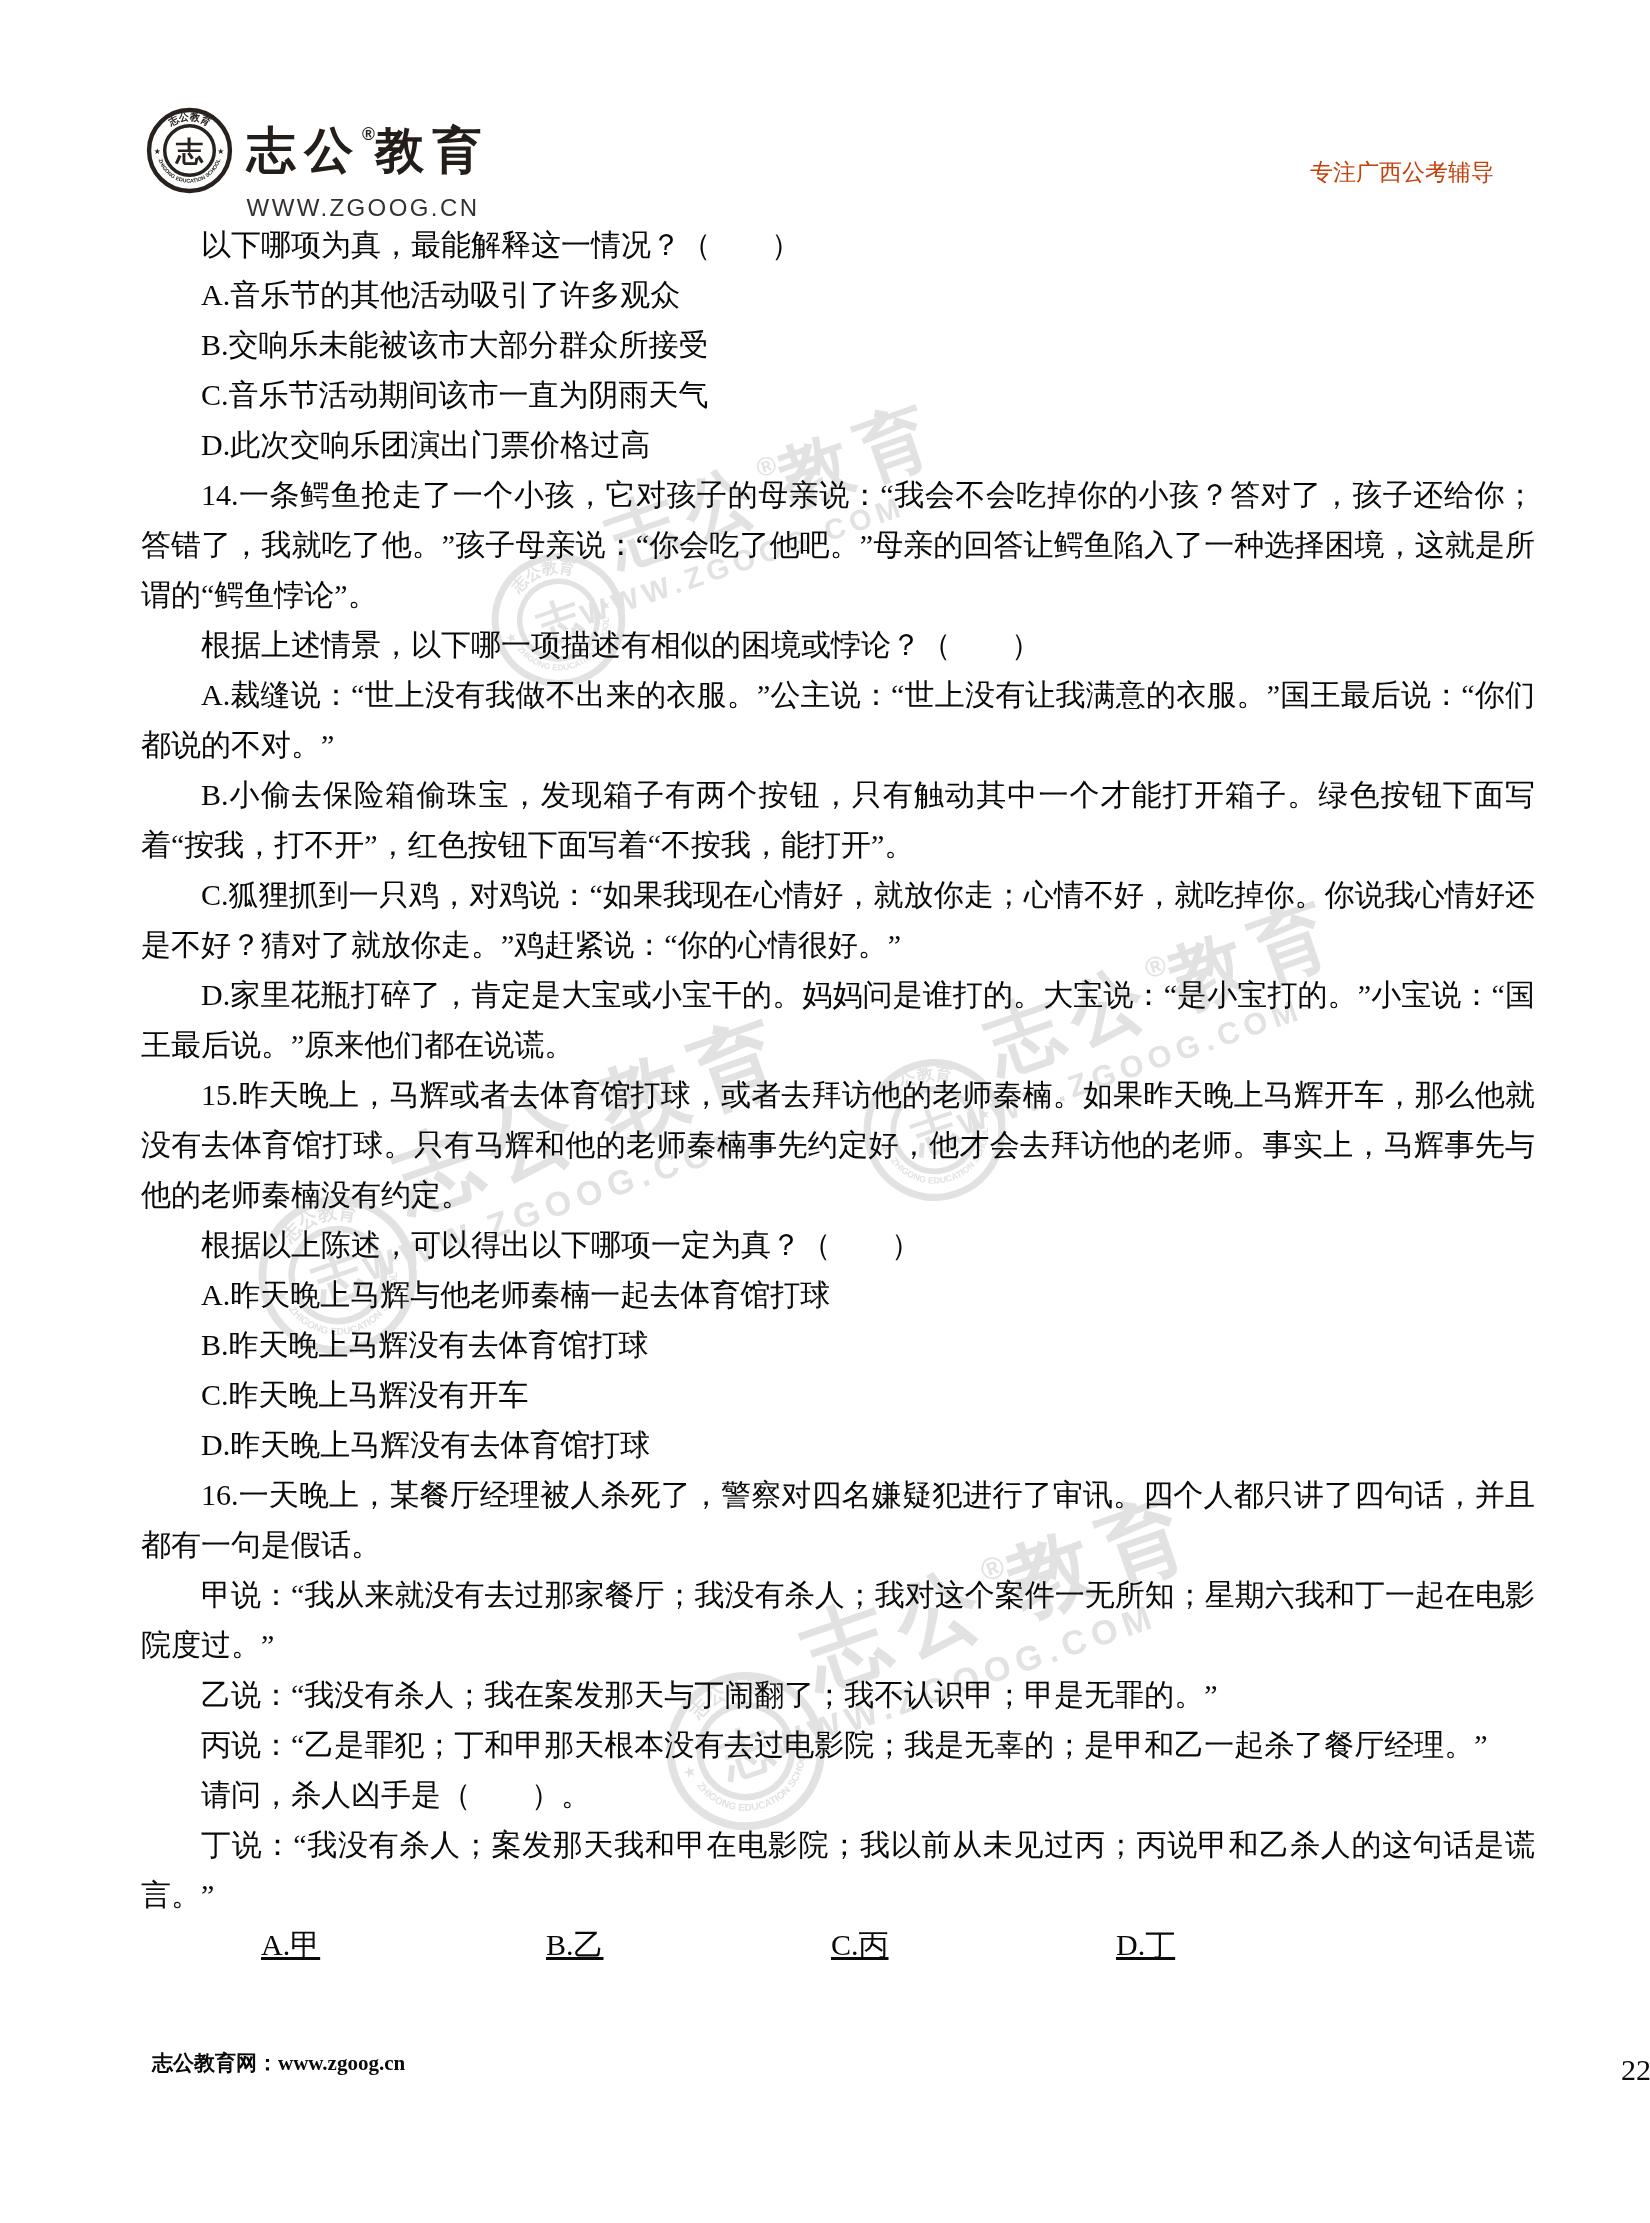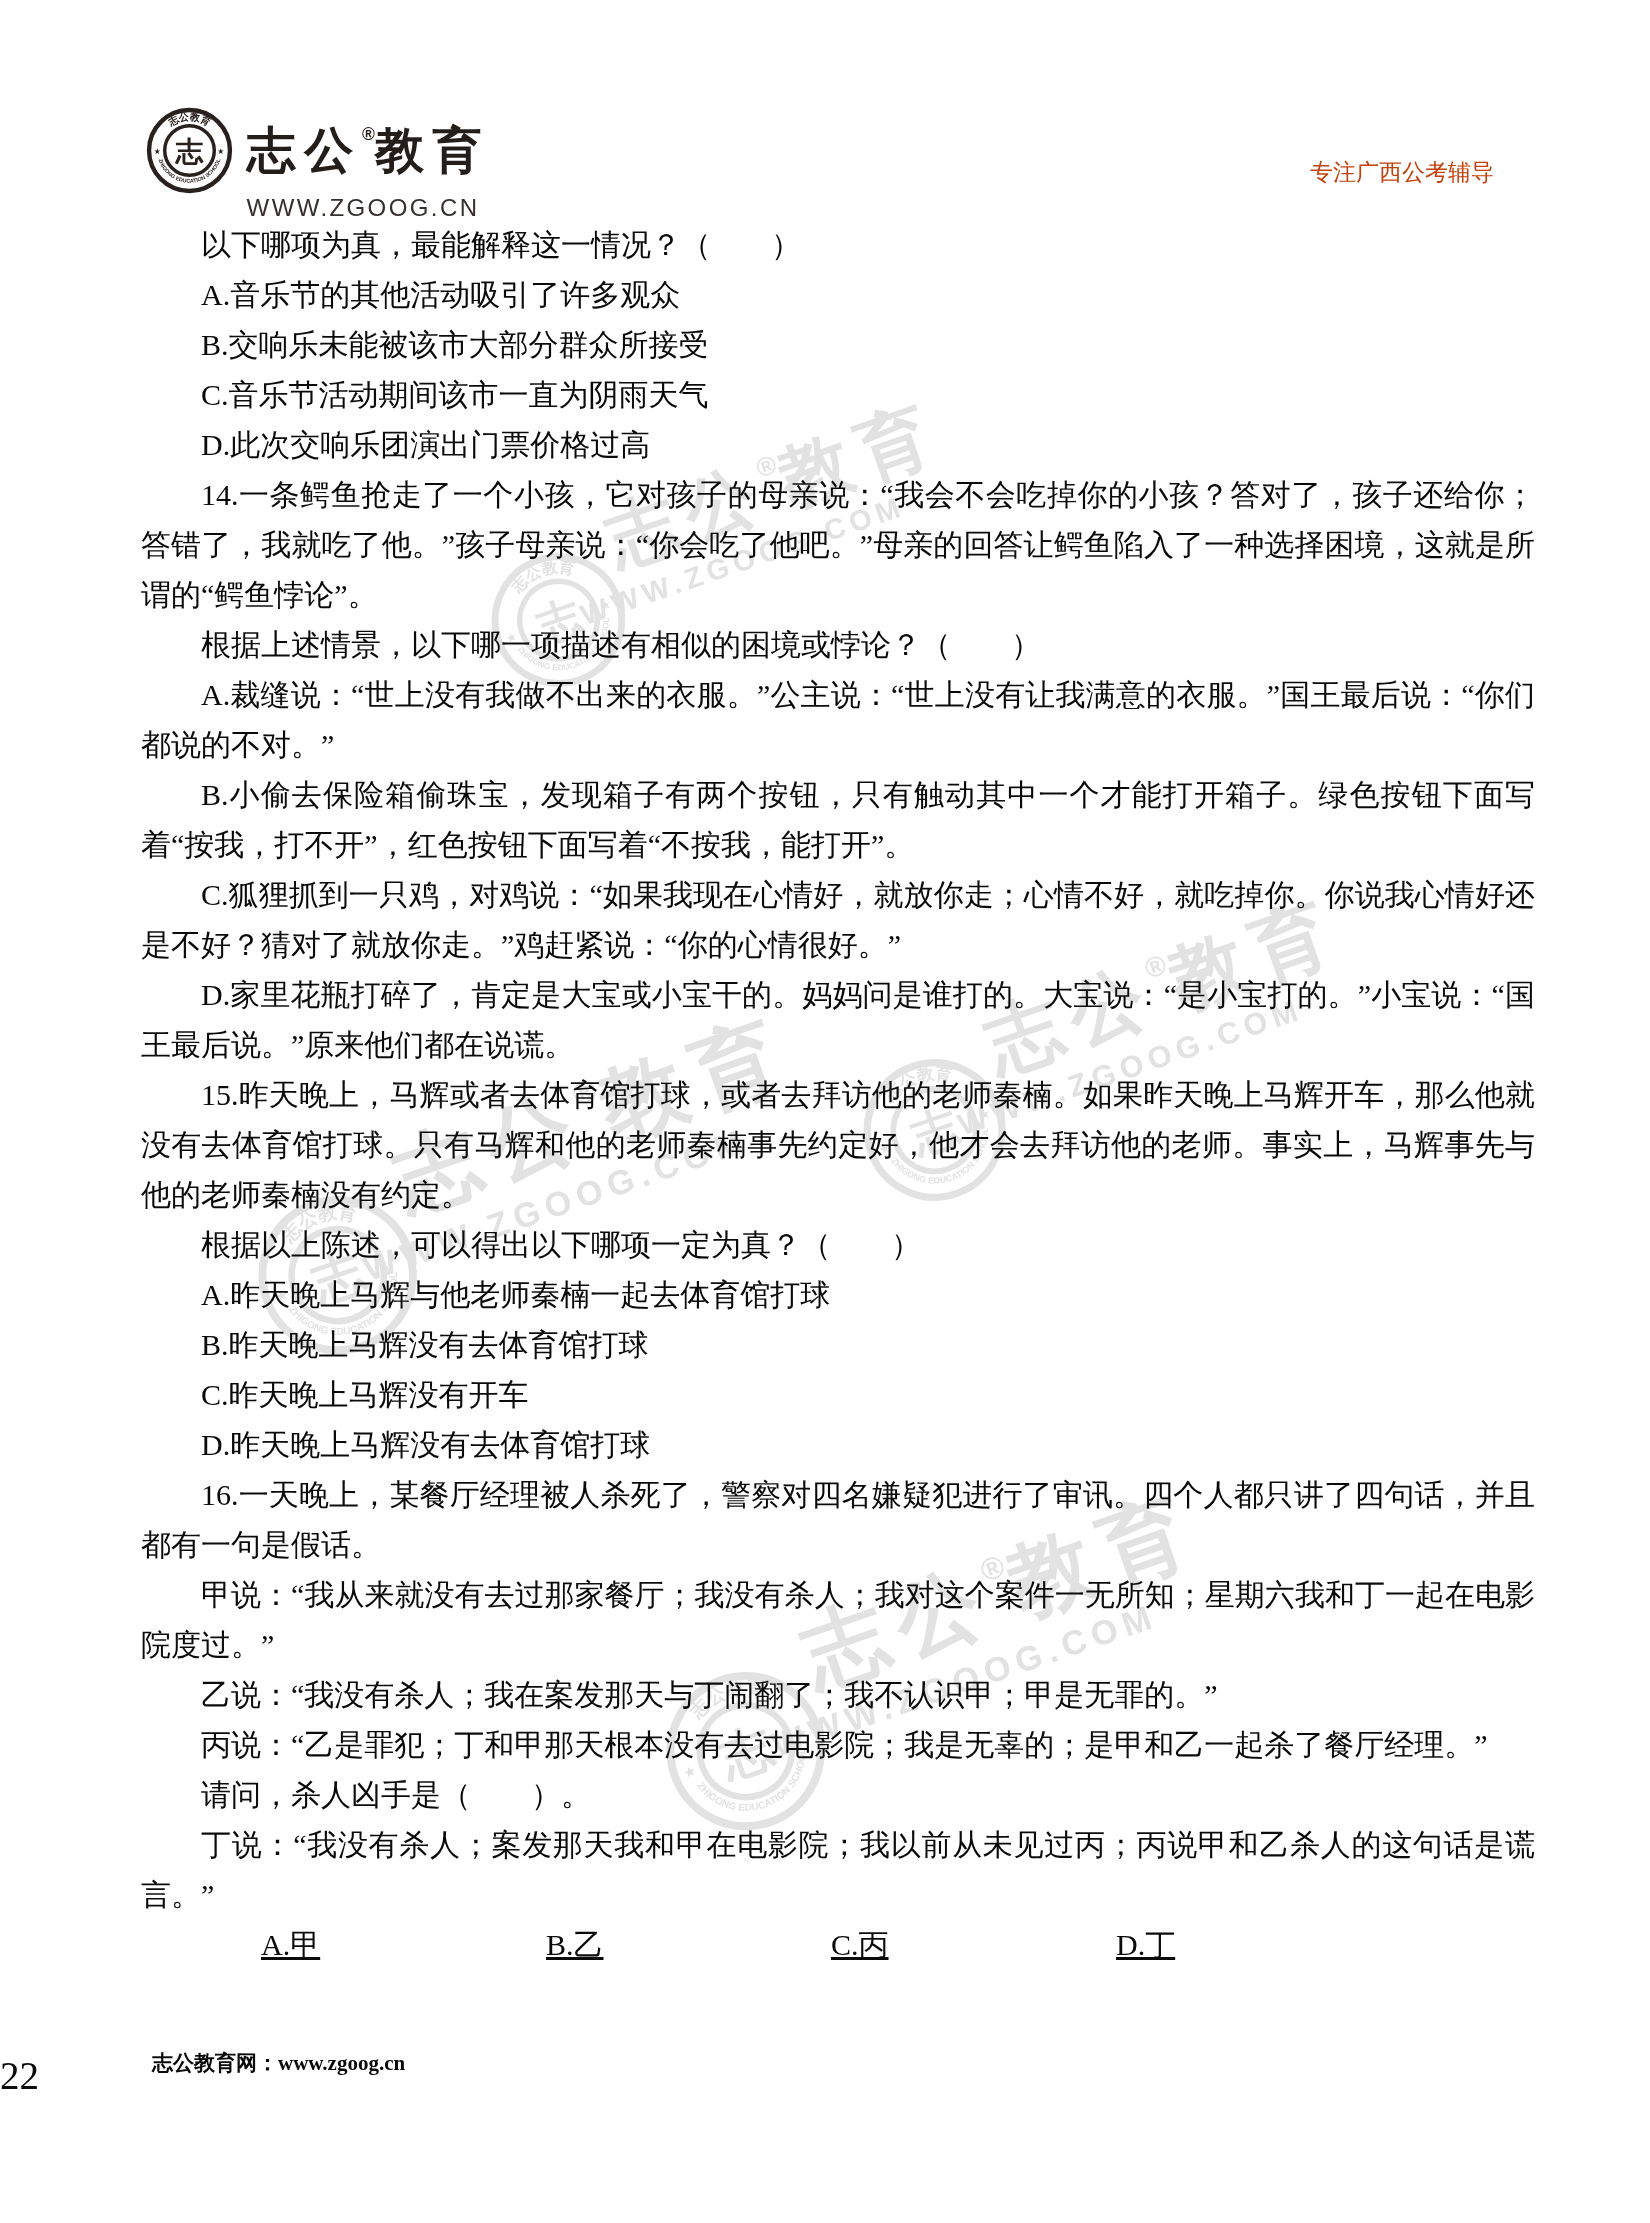--- a/index.html
+++ b/index.html
@@ -21,21 +21,21 @@
     font-family:"Liberation Sans","DejaVu Sans",sans-serif;font-weight:400;font-size:23px;color:#c2410c;}
   
   .content{position:absolute;left:141px;top:220px;width:1394px;z-index:1;
     font-size:30px;line-height:50px;text-align:justify;}
   .content p{margin:0;text-indent:60px;}
   .answer-row{display:flex;text-indent:0;}
   .answer-row span{display:inline-block;width:285px;flex:none;text-decoration:underline;}
   .answer-row span:first-child{margin-left:60px;}
   
   .footer-site{position:absolute;left:152px;top:2049px;font-size:21px;font-weight:700;z-index:1;white-space:nowrap;}
-  .page-number{position:absolute;left:0;top:2053px;width:100%;text-align:left;font-size:39px;z-index:1;}
+  .page-number{position:absolute;left:0;top:2053px;width:100%;text-align:right;font-size:30px;z-index:1;}
   
   .watermark{position:absolute;display:flex;align-items:flex-start;z-index:0;color:#e2e2e2;pointer-events:none;}
   .wm-seal{width:170px;height:170px;margin-top:60px;flex:none;}
   .wm-col{display:flex;flex-direction:column;margin-left:5.8px;}
   .wm-brand{font-family:"Liberation Sans","DejaVu Sans",sans-serif;font-weight:900;
     font-size:89px;line-height:95px;letter-spacing:13.6px;white-space:nowrap;}
   .wm-brand sup{font-size:33px;letter-spacing:0;vertical-align:45px;}
   .wm-url{font-family:"Liberation Sans","DejaVu Sans",sans-serif;font-weight:700;
     font-size:36px;letter-spacing:6.8px;margin-left:-62px;margin-top:7.8px;white-space:nowrap;}
   .wm-1{left:412px;top:425px;transform:rotate(-19deg) scale(.80);}

